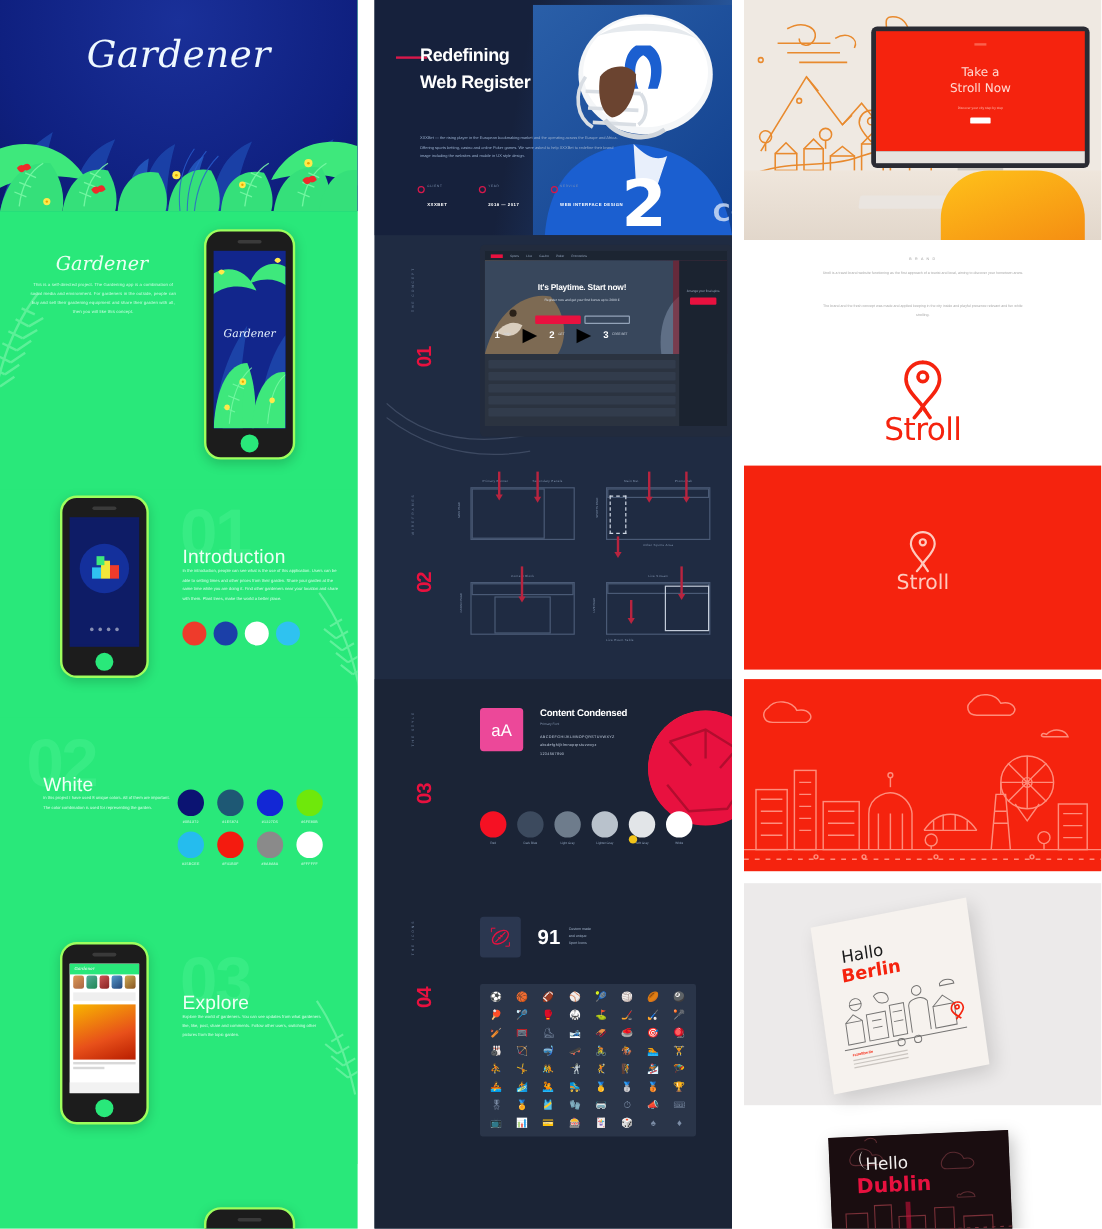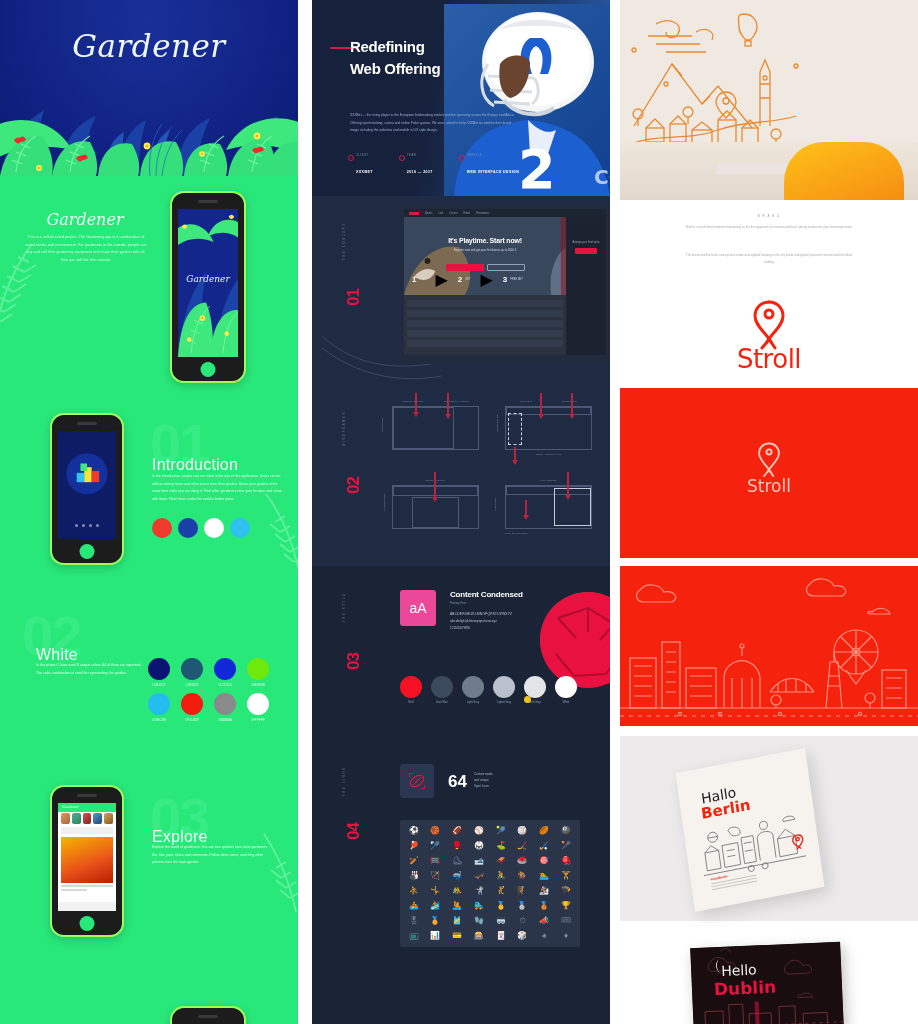--- a/index.html
+++ b/index.html
@@ -542,21 +542,21 @@
         </g>
 
         <path d="M60 96 C72 112 96 114 110 104" stroke="#cfd5dc" stroke-width="4" fill="none"></path>
 
         <path d="M56 60 C62 50 80 48 86 58 C86 76 78 92 66 94 C56 90 54 74 56 60Z" fill="#6b4430"></path>
       </svg>
 
       <div class="sb-rule"></div>
       <div class="sb-h1">
         <div class="l1">Redefining</div>
-        <div class="l3">Web Offering</div>
+        <div class="l3">Web Register</div>
       </div>
       <div class="sb-body">XXXBet — the rising player in the European bookmaking market and the operating across the Europe and Africa. Offering sports betting, casino and online Poker games. We were asked to help XXXBet to redefine their brand image including the websites and mobile in UX style design.</div>
       <div class="sb-meta">
         <div class="mi">
           <span class="k">CLIENT</span>
           <span class="v">XXXBET</span>
         </div>
         <div class="mi">
           <span class="k">YEAR</span>
           <span class="v">2016 — 2017</span>
@@ -758,21 +758,21 @@
 
         <div class="iconsec" style="top:8px;display:flex;gap:14px;align-items:center">
           <div class="ibadge">
             <svg viewBox="0 0 24 24" width="20" height="20">
               <ellipse cx="12" cy="12" rx="9" ry="5.5" transform="rotate(-35 12 12)" fill="none" stroke="#e8113f" stroke-width="1.4"></ellipse>
               <path d="M7 17 L17 7 M10 12 L12 14 M12 10 L14 12" stroke="#e8113f" stroke-width="1.2" fill="none"></path>
               <path d="M3 3 L7 3 M3 3 L3 7 M21 21 L17 21 M21 21 L21 17" stroke="#e8113f" stroke-width="1" fill="none"></path>
             </svg>
           </div>
           <div style="display:flex;gap:7px;align-items:center">
-            <div class="icount">64</div>
+            <div class="icount">91</div>
             <div>
               <div class="ictxt">Custom made</div>
               <div class="ictxt">and unique</div>
               <div class="ictxt">Sport Icons</div>
             </div>
           </div>
         </div>
 
         <div class="iconsheet" style="top:64px;width:180px">
           <i>⚽</i>
@@ -893,20 +893,30 @@
           <path d="M100 86 C106 86 110 91 110 96 C110 102 100 112 100 112 C100 112 90 102 90 96 C90 91 94 86 100 86Z"></path>
           <circle cx="100" cy="95" r="3"></circle>
 
           <circle cx="8" cy="44" r="2"></circle>
             <circle cx="40" cy="78" r="2"></circle>
             <circle cx="170" cy="60" r="2"></circle>
           <path d="M160 148 L188 148" stroke-dasharray="3 4"></path>
         </g>
       </svg>
 
+      <div class="imac">
+        <div class="scr">
+          <div style="position:absolute;top:10px;left:50%;transform:translateX(-50%);width:10px;height:2px;background:#ff8a78;opacity:.6"></div>
+          <div class="take">Take a<br>Stroll Now</div>
+          <div class="takesub">Discover your city step by step</div>
+          <div class="takebtn"></div>
+        </div>
+        <div class="chin"></div>
+        <div class="stand"></div>
+      </div>
       <div class="desk"></div>
       <div class="keyboard"></div>
       <div class="chair"></div>
     </div>
 
     <div class="st-copy">
       <div class="cap">B R A N D</div>
       <div class="par">Stroll is a travel brand website functioning as the first approach of a tourist and local, aiming to discover your hometown anew.</div>
       <div class="par2">The brand and the fresh concept was made and applied keeping in the city inside and playful presence relevant and fun while strolling.</div>
     </div>

